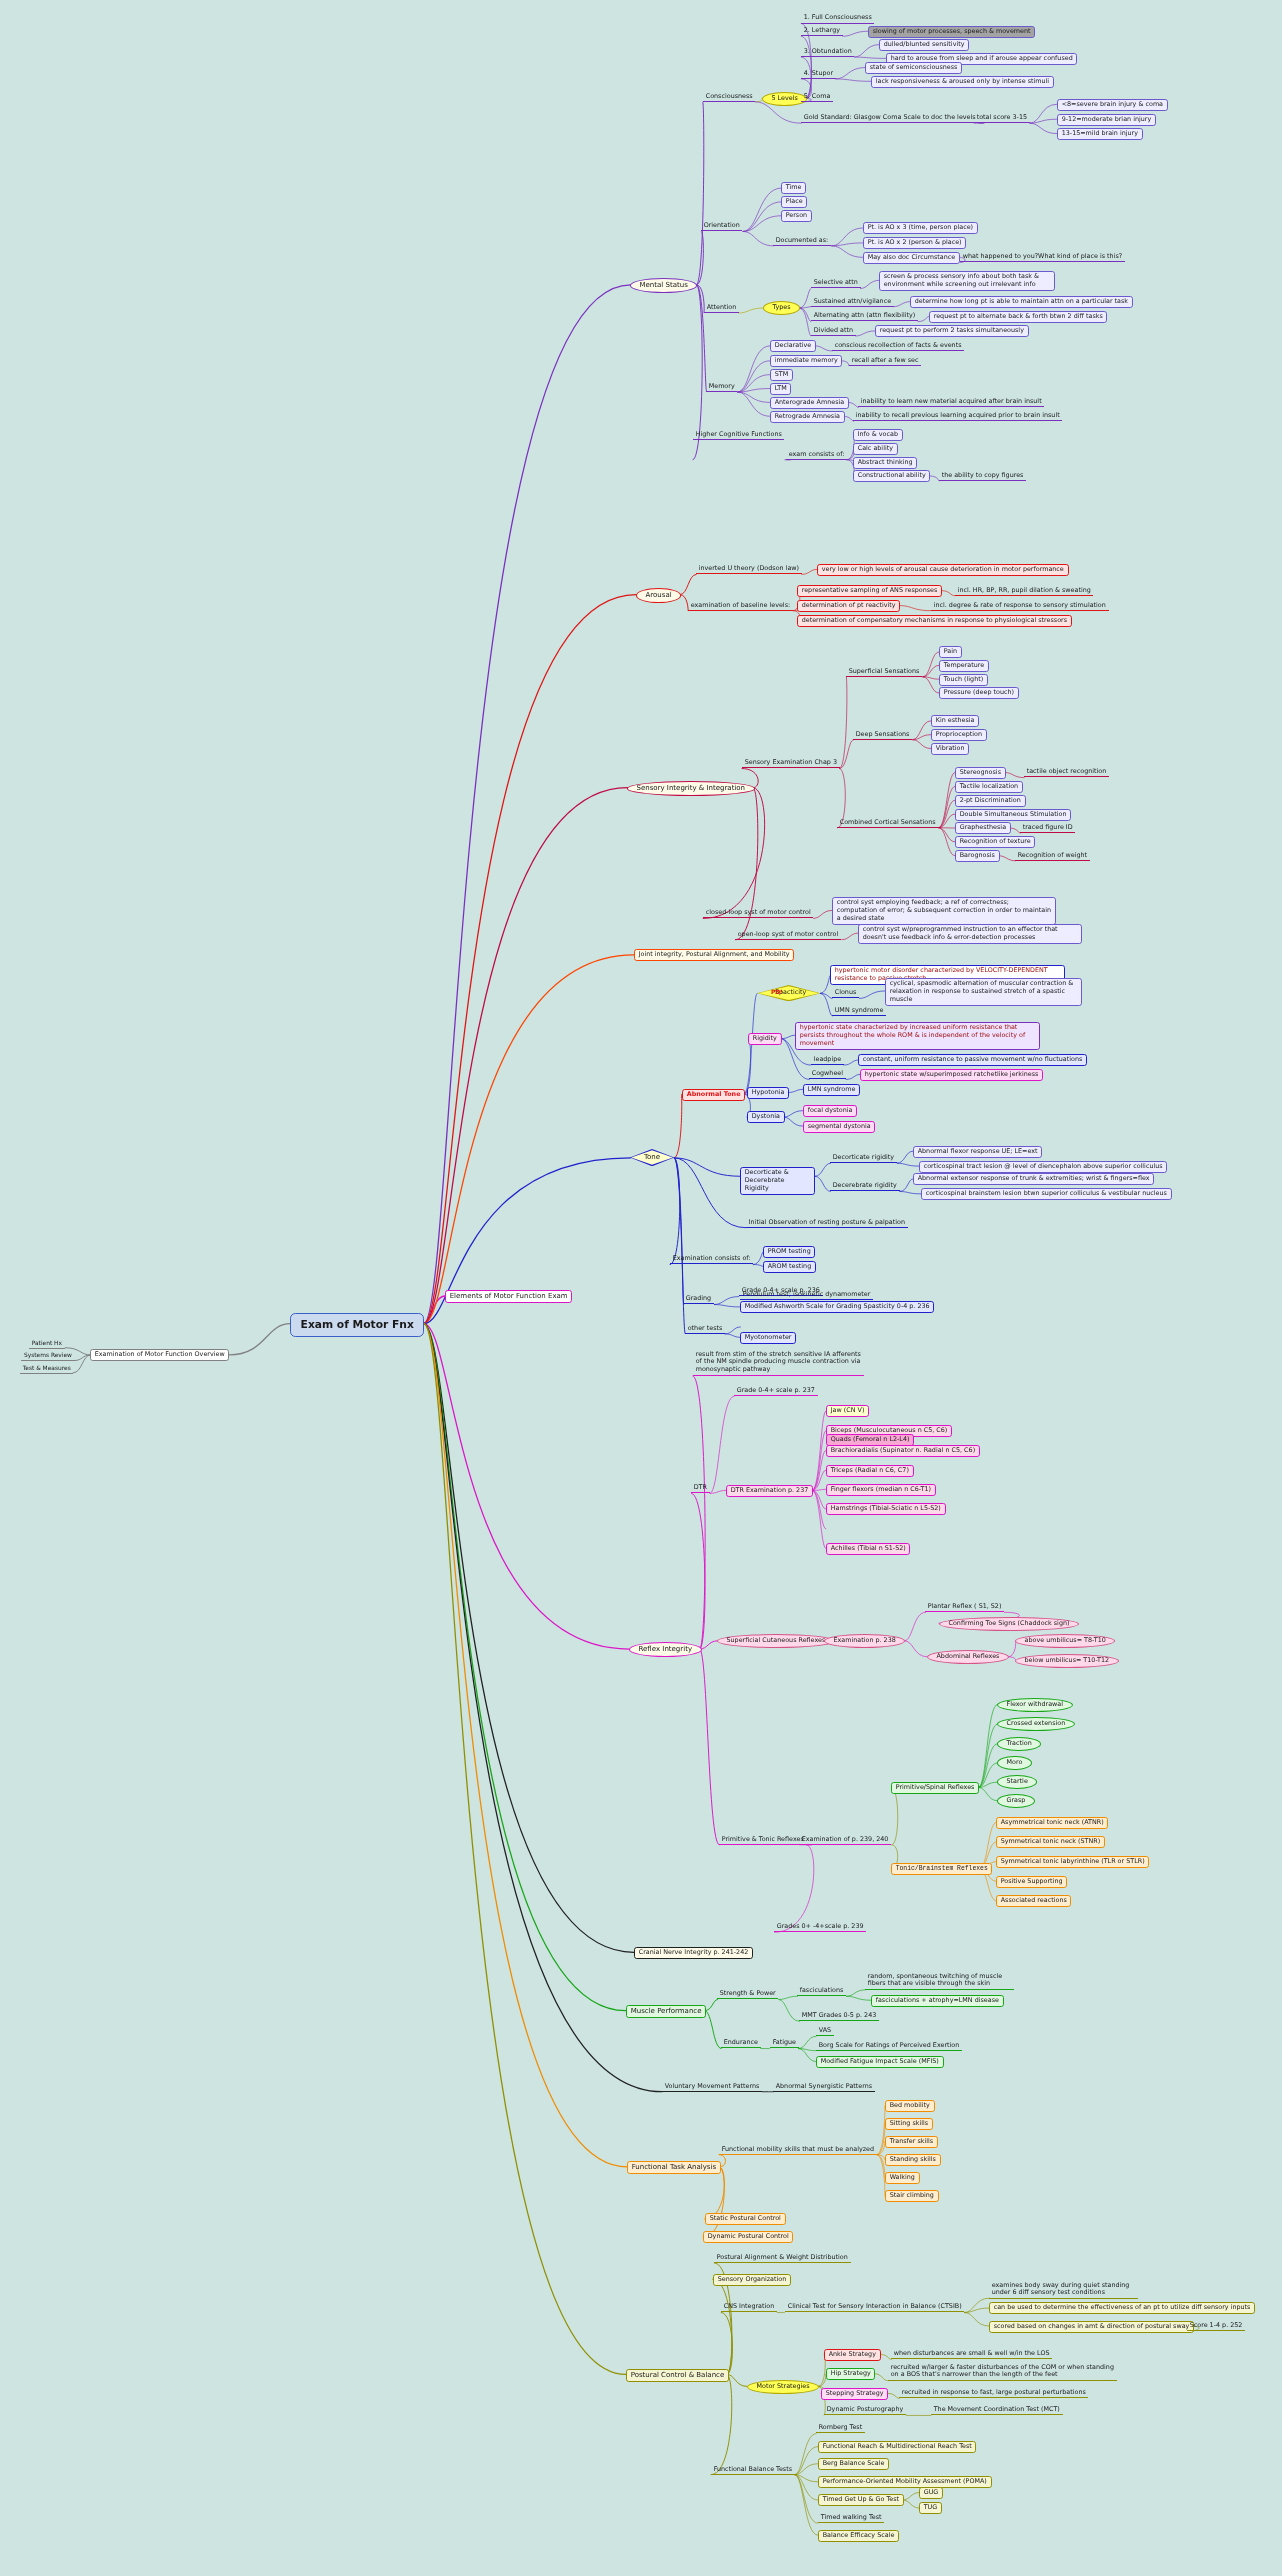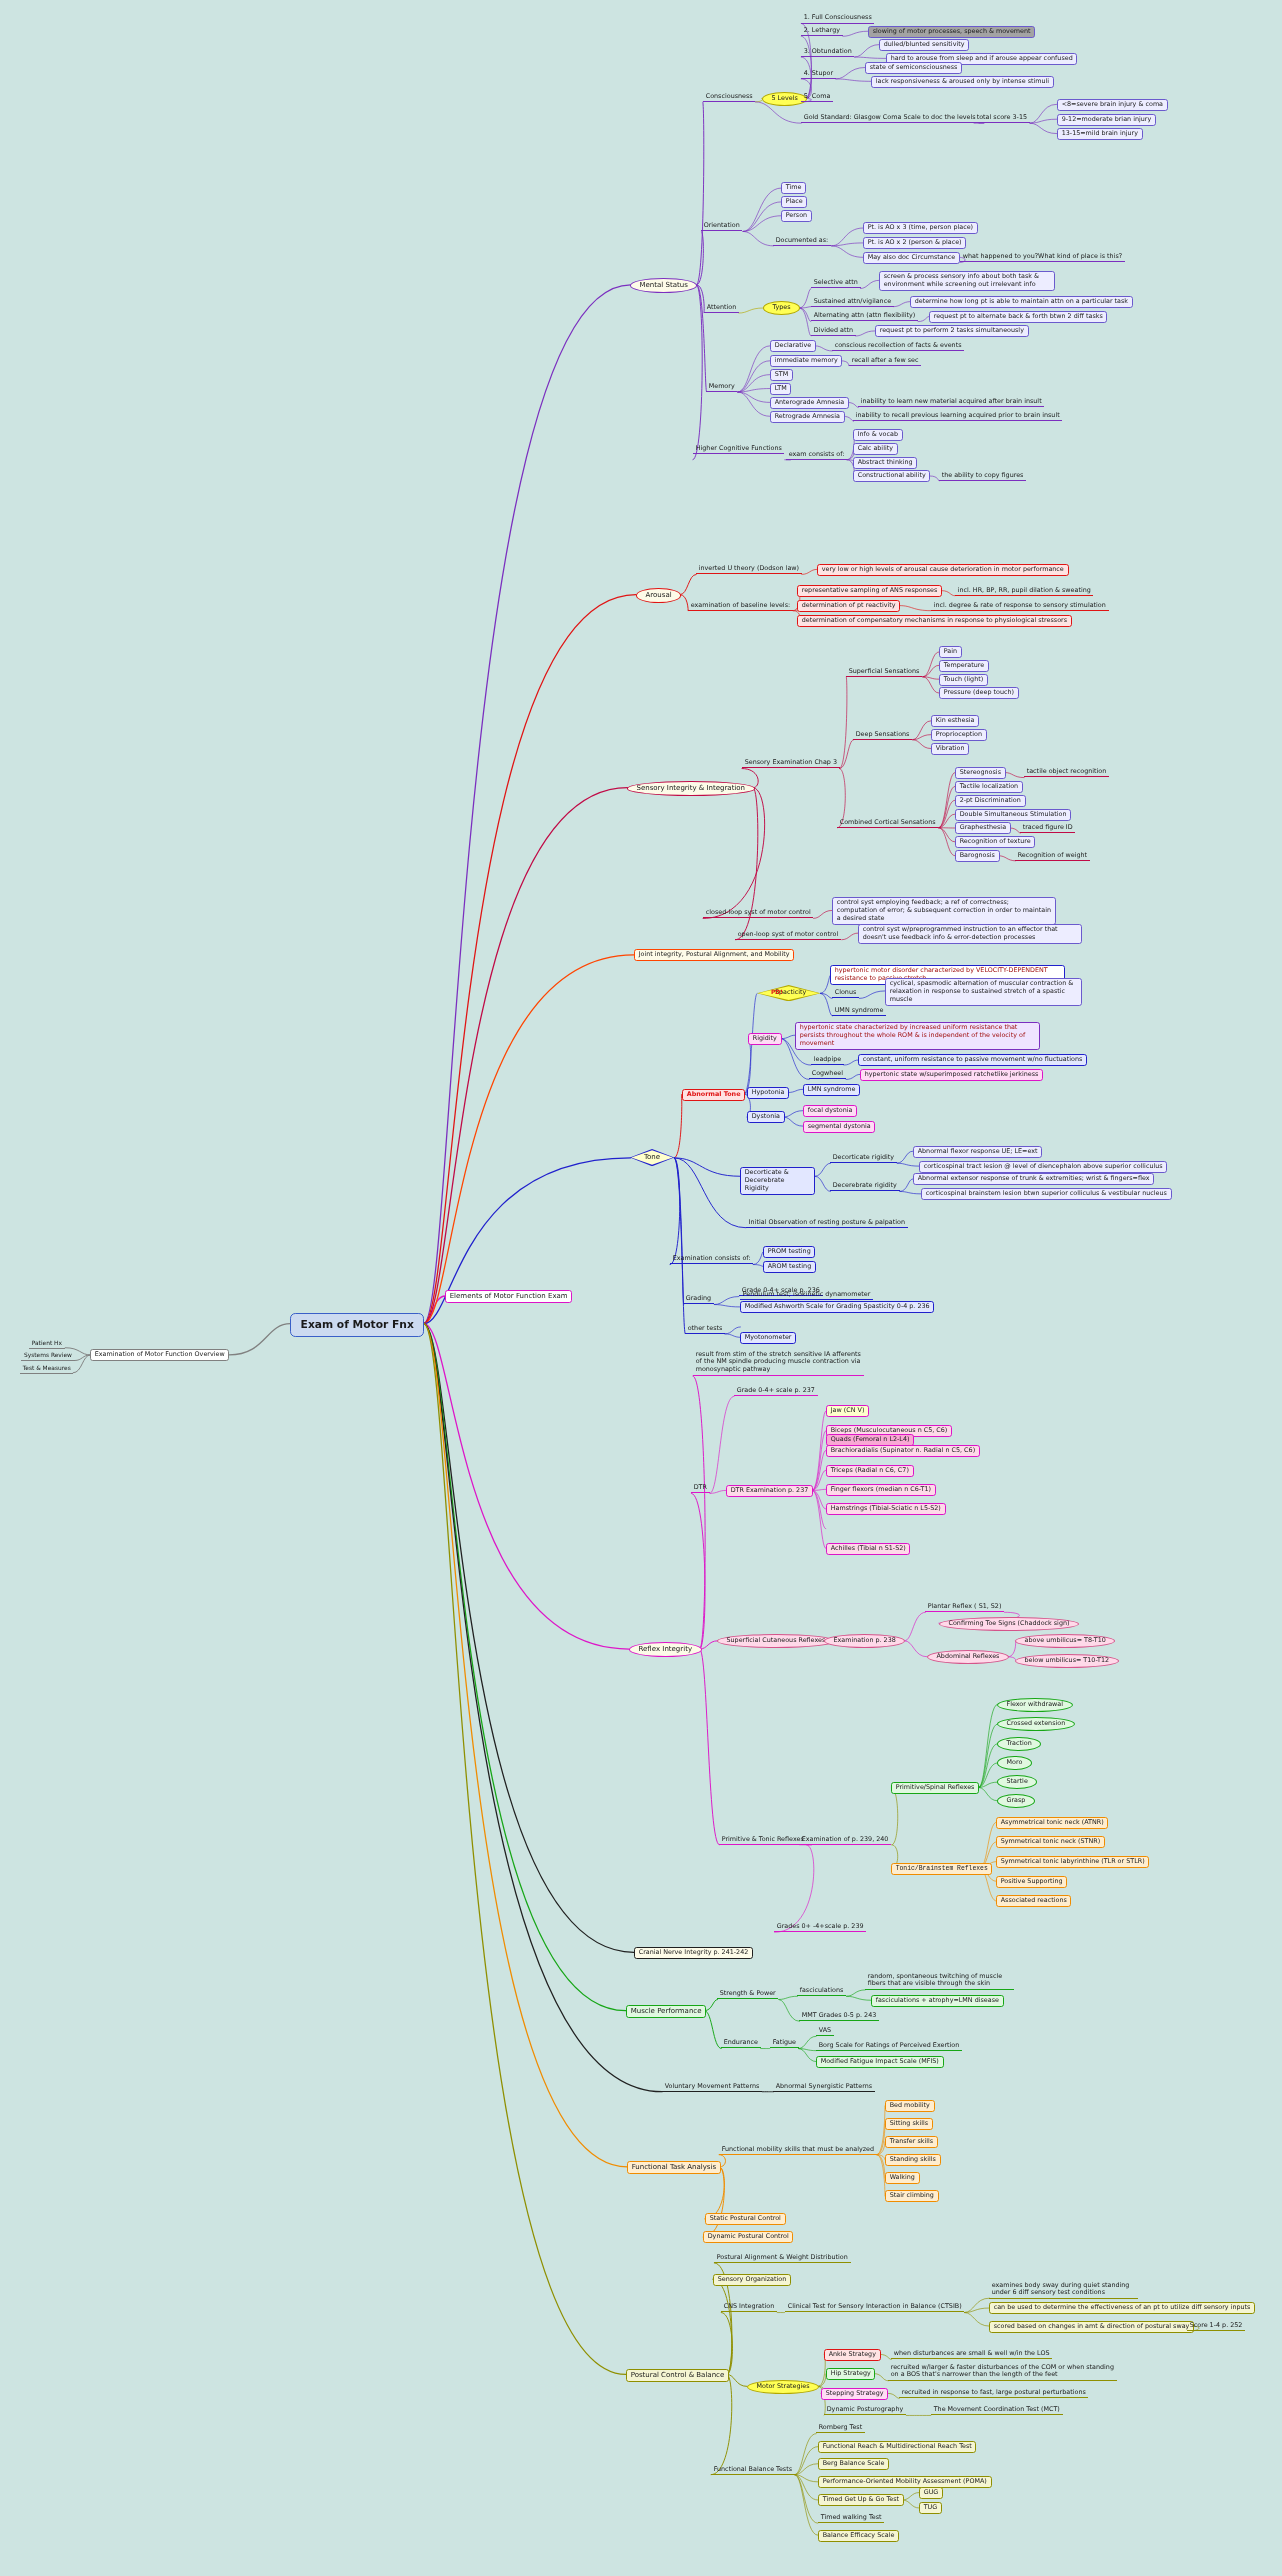--- a/index.html
+++ b/index.html
@@ -291,21 +291,21 @@
     <div class="node s-box" style="border: 0.7px solid rgb(106, 90, 205); background: rgb(237, 237, 255); left: 770px; top: 340px;">Declarative</div>
     <div class="node s-fork" style="border-bottom: 0.9px solid rgb(123, 47, 191); left: 832px; top: 341px;">conscious recollection of facts &amp; events</div>
     <div class="node s-box" style="border: 0.7px solid rgb(106, 90, 205); background: rgb(237, 237, 255); left: 770px; top: 355px;">immediate memory</div>
     <div class="node s-fork" style="border-bottom: 0.9px solid rgb(123, 47, 191); left: 849px; top: 356px;">recall after a few sec</div>
     <div class="node s-box" style="border: 0.7px solid rgb(106, 90, 205); background: rgb(237, 237, 255); left: 770px; top: 369px;">STM</div>
     <div class="node s-box" style="border: 0.7px solid rgb(106, 90, 205); background: rgb(237, 237, 255); left: 770px; top: 383px; text-align: center;">LTM</div>
     <div class="node s-box" style="border: 0.7px solid rgb(106, 90, 205); background: rgb(237, 237, 255); left: 770px; top: 397px;">Anterograde Amnesia</div>
     <div class="node s-fork" style="border-bottom: 0.9px solid rgb(123, 47, 191); left: 858px; top: 397px;">inability to learn new material acquired after brain insult</div>
     <div class="node s-box" style="border: 0.7px solid rgb(106, 90, 205); background: rgb(237, 237, 255); left: 770px; top: 411px;">Retrograde Amnesia</div>
     <div class="node s-fork" style="border-bottom: 0.9px solid rgb(123, 47, 191); left: 853px; top: 411px;">inability to recall previous learning acquired prior to brain insult</div>
-    <div class="node s-fork" style="border-bottom: 0.9px solid rgb(123, 47, 191); left: 693px; top: 444px; text-align: right;">Higher Cognitive Functions</div>
+    <div class="node s-fork" style="border-bottom: 0.9px solid rgb(123, 47, 191); left: 693px; top: 430px; text-align: right;">Higher Cognitive Functions</div>
     <div class="node s-fork" style="border-bottom: 0.9px solid rgb(123, 47, 191); left: 786px; top: 450px;">exam consists of:</div>
     <div class="node s-box" style="border: 0.7px solid rgb(106, 90, 205); background: rgb(237, 237, 255); left: 853px; top: 429px;">Info &amp; vocab</div>
     <div class="node s-box" style="border: 0.7px solid rgb(106, 90, 205); background: rgb(237, 237, 255); left: 853px; top: 443px;">Calc ability</div>
     <div class="node s-box" style="border: 0.7px solid rgb(106, 90, 205); background: rgb(237, 237, 255); left: 853px; top: 457px;">Abstract thinking</div>
     <div class="node s-box" style="border: 0.7px solid rgb(106, 90, 205); background: rgb(237, 237, 255); left: 853px; top: 470px;">Constructional ability</div>
     <div class="node s-fork" style="border-bottom: 0.9px solid rgb(123, 47, 191); left: 939px; top: 471px;">the ability to copy figures</div>
     <div class="node s-ellipse" style="border: 0.7px solid rgb(224, 20, 20); background: rgb(253, 251, 232); font-size: 7px; left: 636px; top: 588px;">Arousal</div>
     <div class="node s-fork" style="border-bottom: 0.9px solid rgb(224, 20, 20); left: 696px; top: 564px;">inverted U theory (Dodson law)</div>
     <div class="node s-box" style="border: 0.7px solid rgb(224, 20, 20); background: rgb(255, 227, 227); left: 817px; top: 564px;">very low or high levels of arousal cause deterioration in motor performance</div>
     <div class="node s-fork" style="border-bottom: 0.9px solid rgb(224, 20, 20); left: 688px; top: 601px;">examination of baseline levels:</div>

